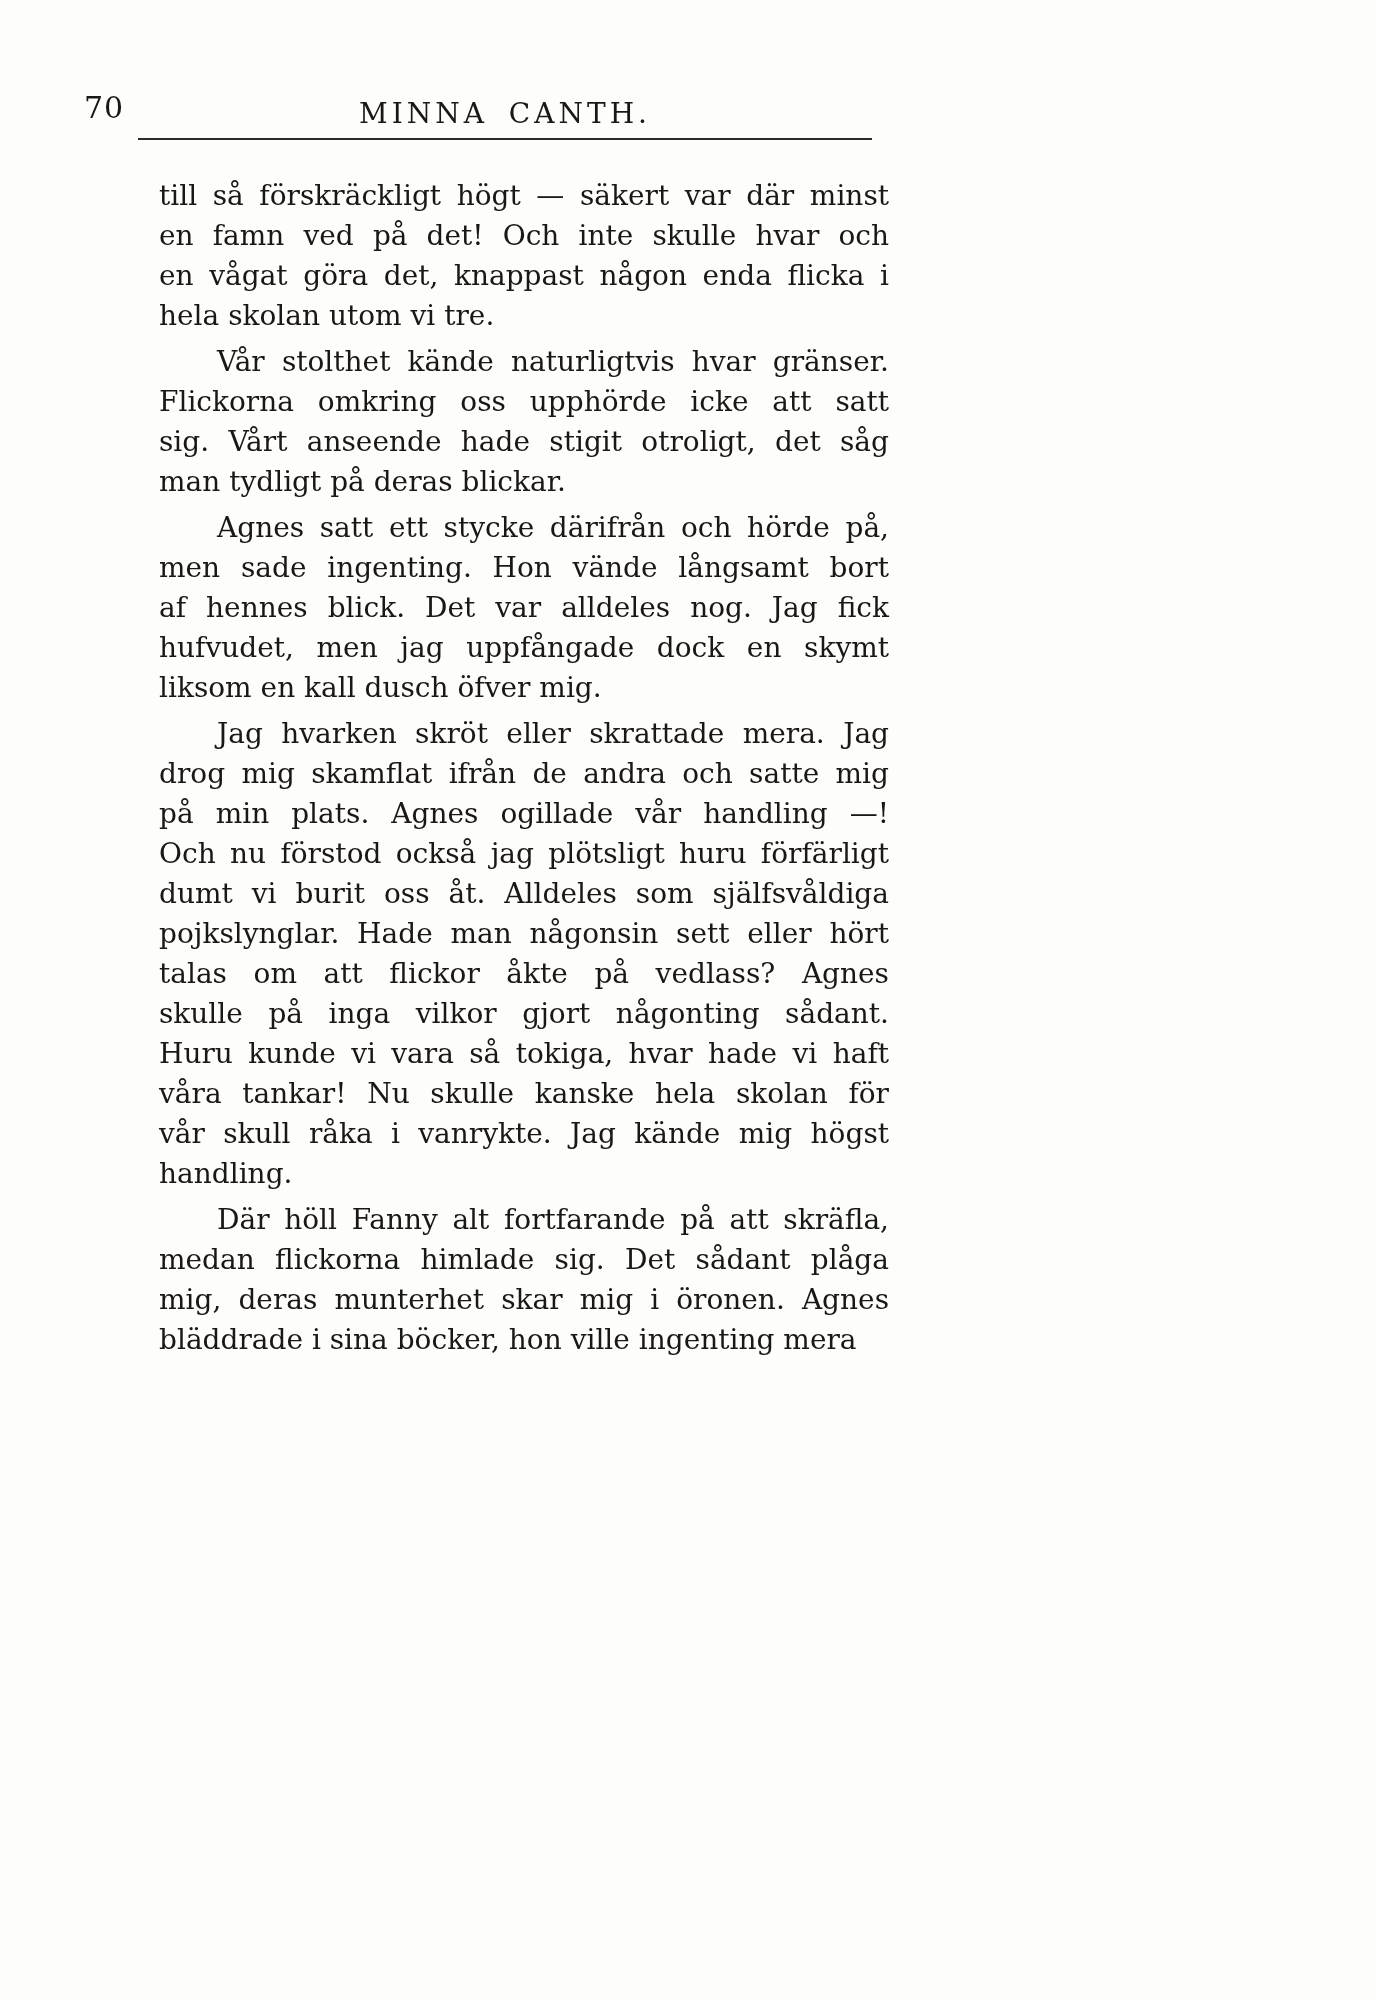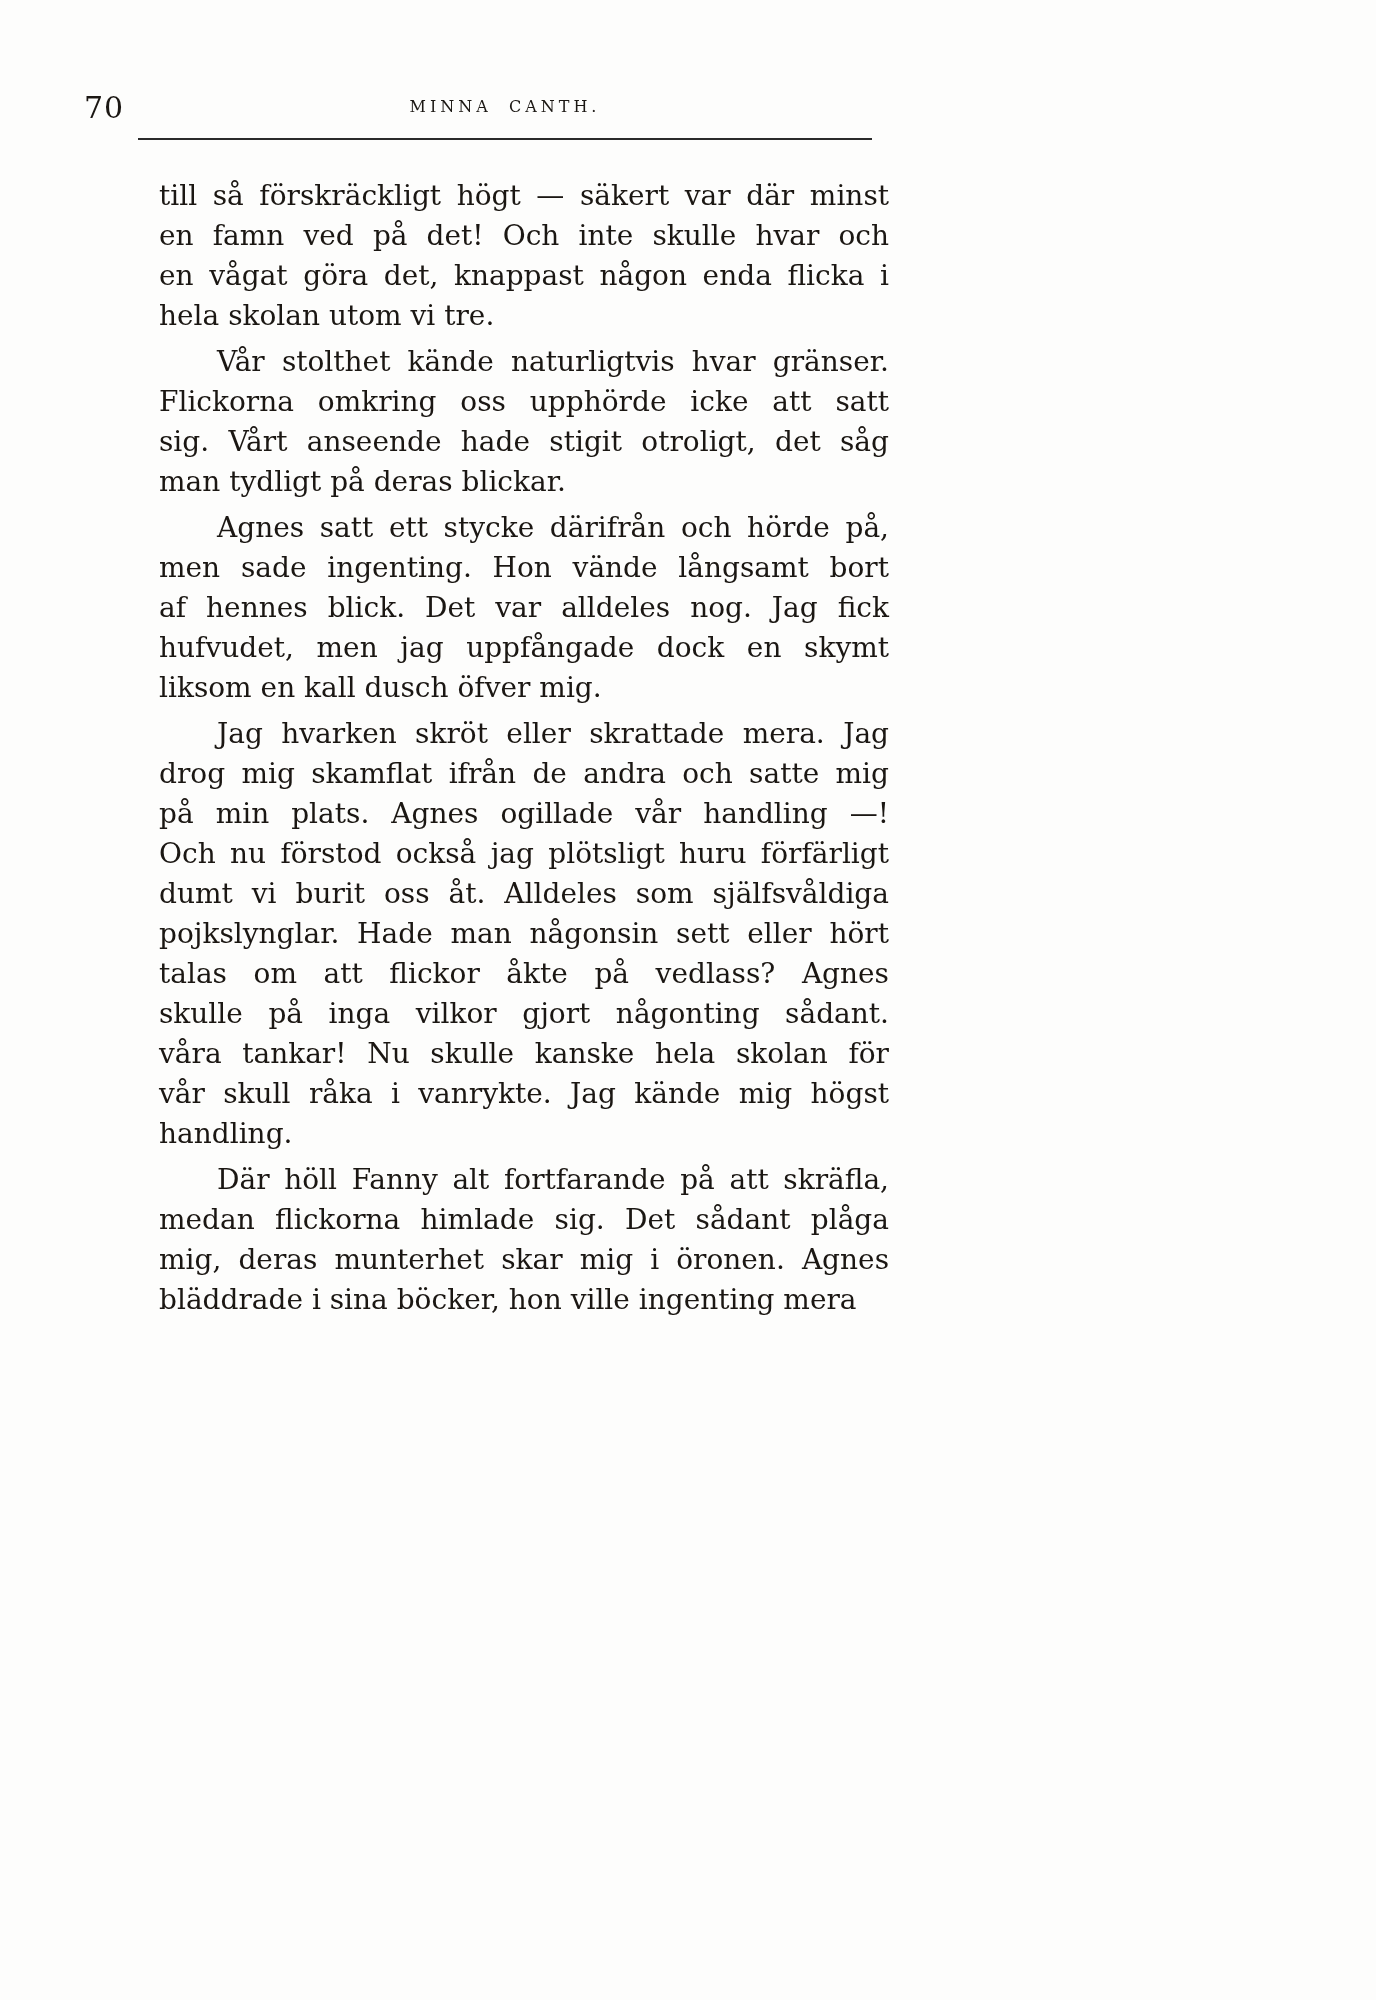--- a/index.html
+++ b/index.html
@@ -26,21 +26,21 @@
     left: 84px;
     font-size: 30px;
     letter-spacing: 1px;
   }
   .running-title {
     position: absolute;
     top: 97px;
     left: 140px;
     width: 730px;
     text-align: center;
-    font-size: 16px;
+    font-size: 28px;
     letter-spacing: 4px;
     word-spacing: 8px;
   }
   .header-rule {
     position: absolute;
     top: 138px;
     left: 138px;
     width: 734px;
     height: 0;
     border-top: 2.5px solid #2b2b2b;
@@ -100,20 +100,21 @@
       </p>
       <p class="para indent">
         <span class="line">Jag hvarken skröt eller skrattade mera. Jag</span>
         <span class="line">drog mig skamflat ifrån de andra och satte mig</span>
         <span class="line">på min plats. Agnes ogillade vår handling —!</span>
         <span class="line">Och nu förstod också jag plötsligt huru förfärligt</span>
         <span class="line">dumt vi burit oss åt. Alldeles som själfsvåldiga</span>
         <span class="line">pojkslynglar. Hade man någonsin sett eller hört</span>
         <span class="line">talas om att flickor åkte på vedlass? Agnes</span>
         <span class="line">skulle på inga vilkor gjort någonting sådant.</span>
+        <span class="line">Huru kunde vi vara så tokiga, hvar hade vi haft</span>
         <span class="line">våra tankar! Nu skulle kanske hela skolan för</span>
         <span class="line">vår skull råka i vanrykte. Jag kände mig högst</span>
         <span class="line last">handling.</span>
       </p>
       <p class="para indent">
         <span class="line">Där höll Fanny alt fortfarande på att skräfla,</span>
         <span class="line">medan flickorna himlade sig. Det sådant plåga</span>
         <span class="line">mig, deras munterhet skar mig i öronen. Agnes</span>
         <span class="line last">bläddrade i sina böcker, hon ville ingenting mera</span>
       </p>

